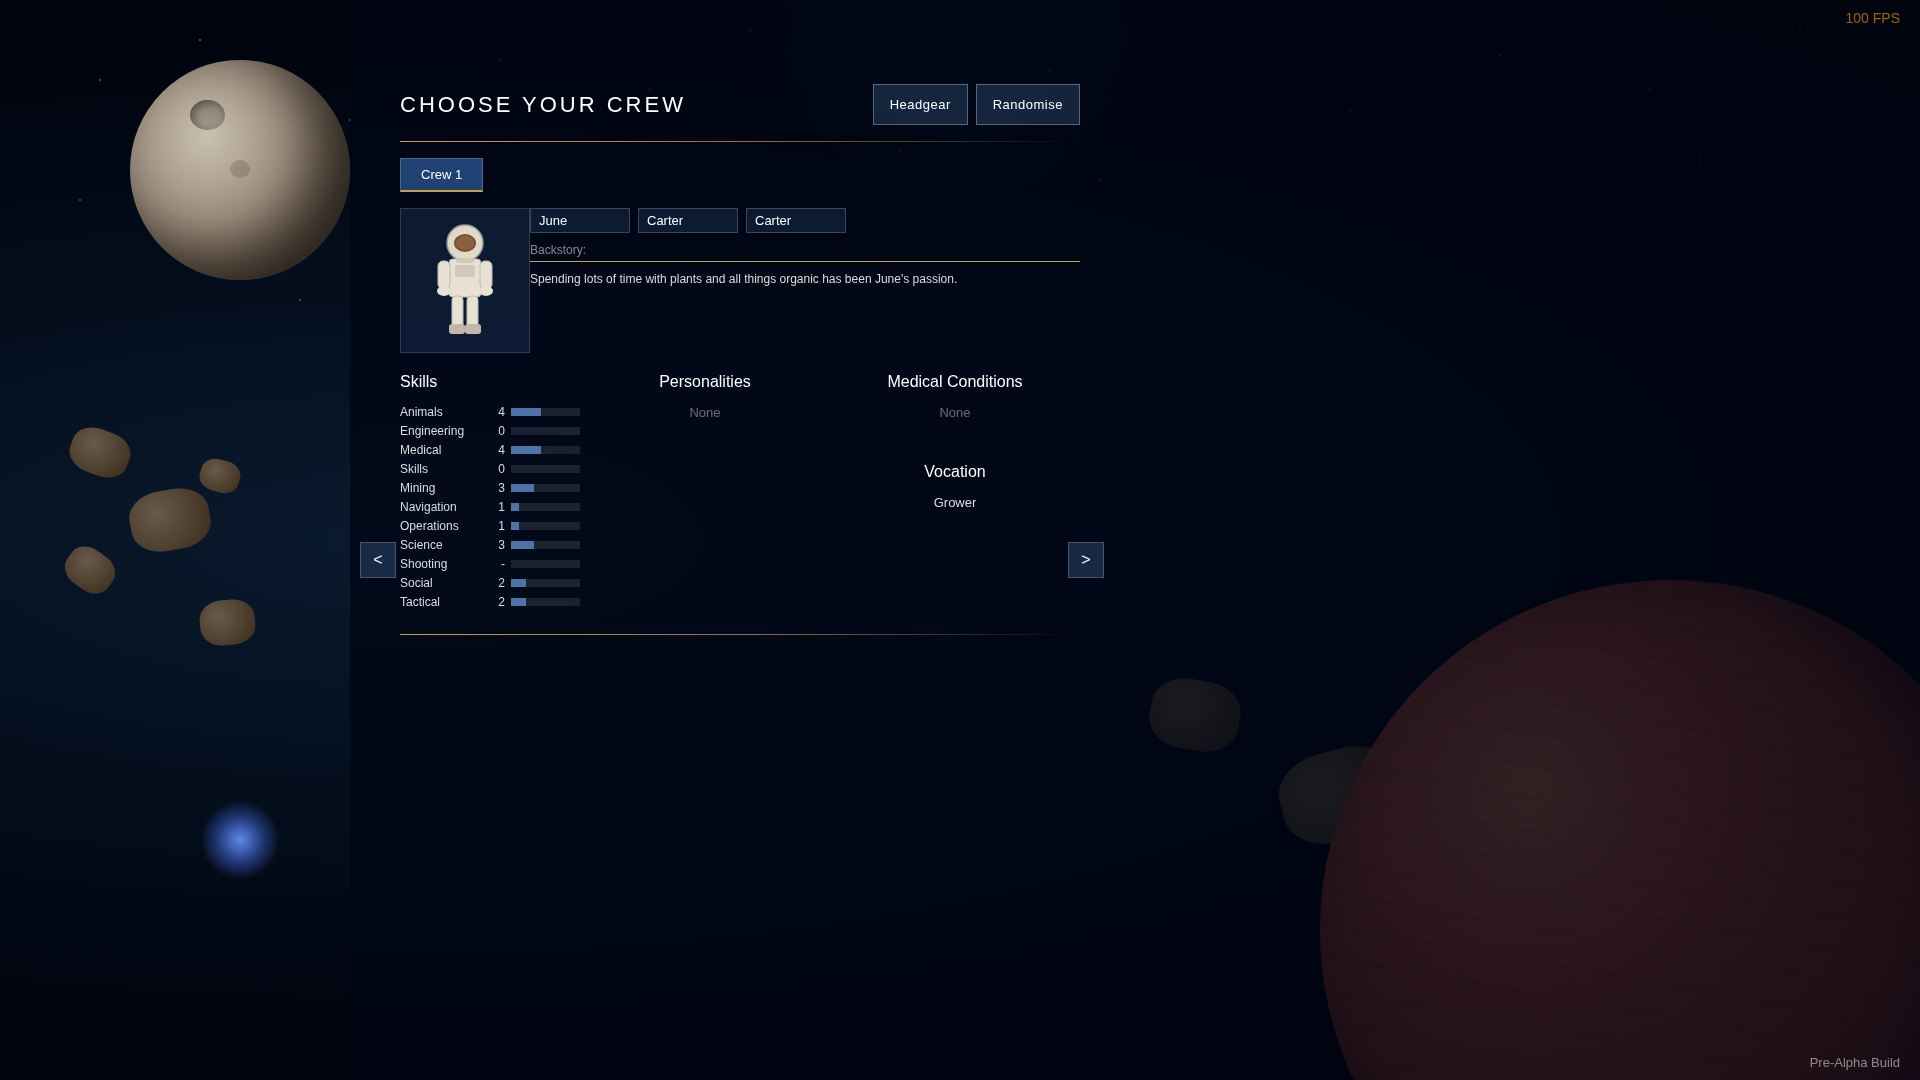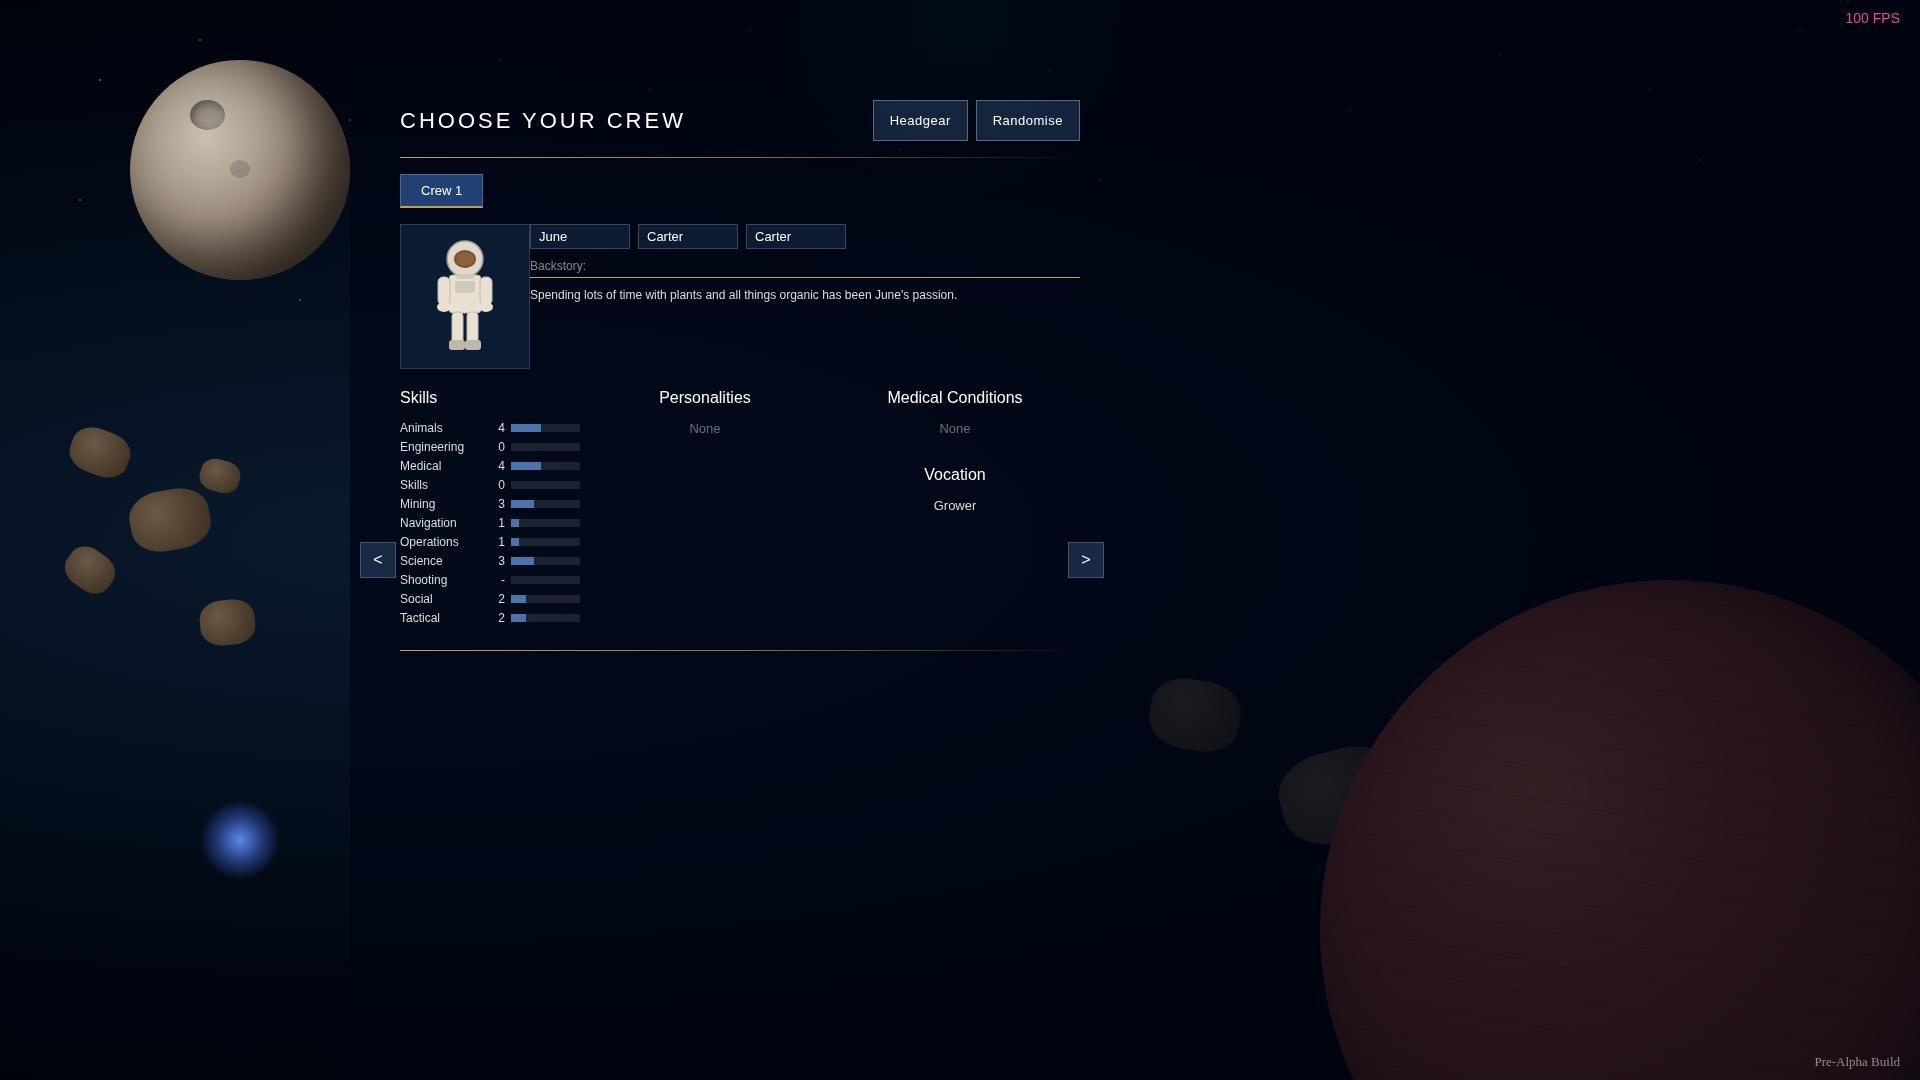--- a/index.html
+++ b/index.html
@@ -130,40 +130,39 @@
       right: 0;
       bottom: 0;
       background: rgba(0, 5, 20, 0.75);
     }
 
     
     .fps-counter {
       position: absolute;
       top: 10px;
       right: 20px;
-      color: #ec4899;
+      color: #a16207;
       font-size: 14px;
       z-index: 100;
     }
 
     
     .build-label {
       position: absolute;
       bottom: 10px;
       right: 20px;
       color: rgba(255,255,255,0.5);
       font-size: 13px;
       z-index: 100;
-      font-family: Liberation Serif, serif;
     }
 
     
     .main-panel {
       position: absolute;
-      top: 100px;
+      top: 84px;
       left: 400px;
       width: 680px;
       z-index: 10;
     }
 
     
     .panel-header {
       display: flex;
       align-items: center;
       justify-content: space-between;
@@ -357,22 +356,23 @@
     }
 
     .none-text {
       color: rgba(255,255,255,0.4);
       font-size: 13px;
       margin-top: 10px;
     }
 
     
     .vocation-section {
-      margin-top: 30px;
+      margin-top: 43px;
       text-align: center;
+      text-decoration: underline;
     }
 
     
     .nav-arrow {
       position: absolute;
       top: 50%;
       transform: translateY(-50%);
       width: 36px;
       height: 36px;
       background: rgba(30,50,80,0.8);

